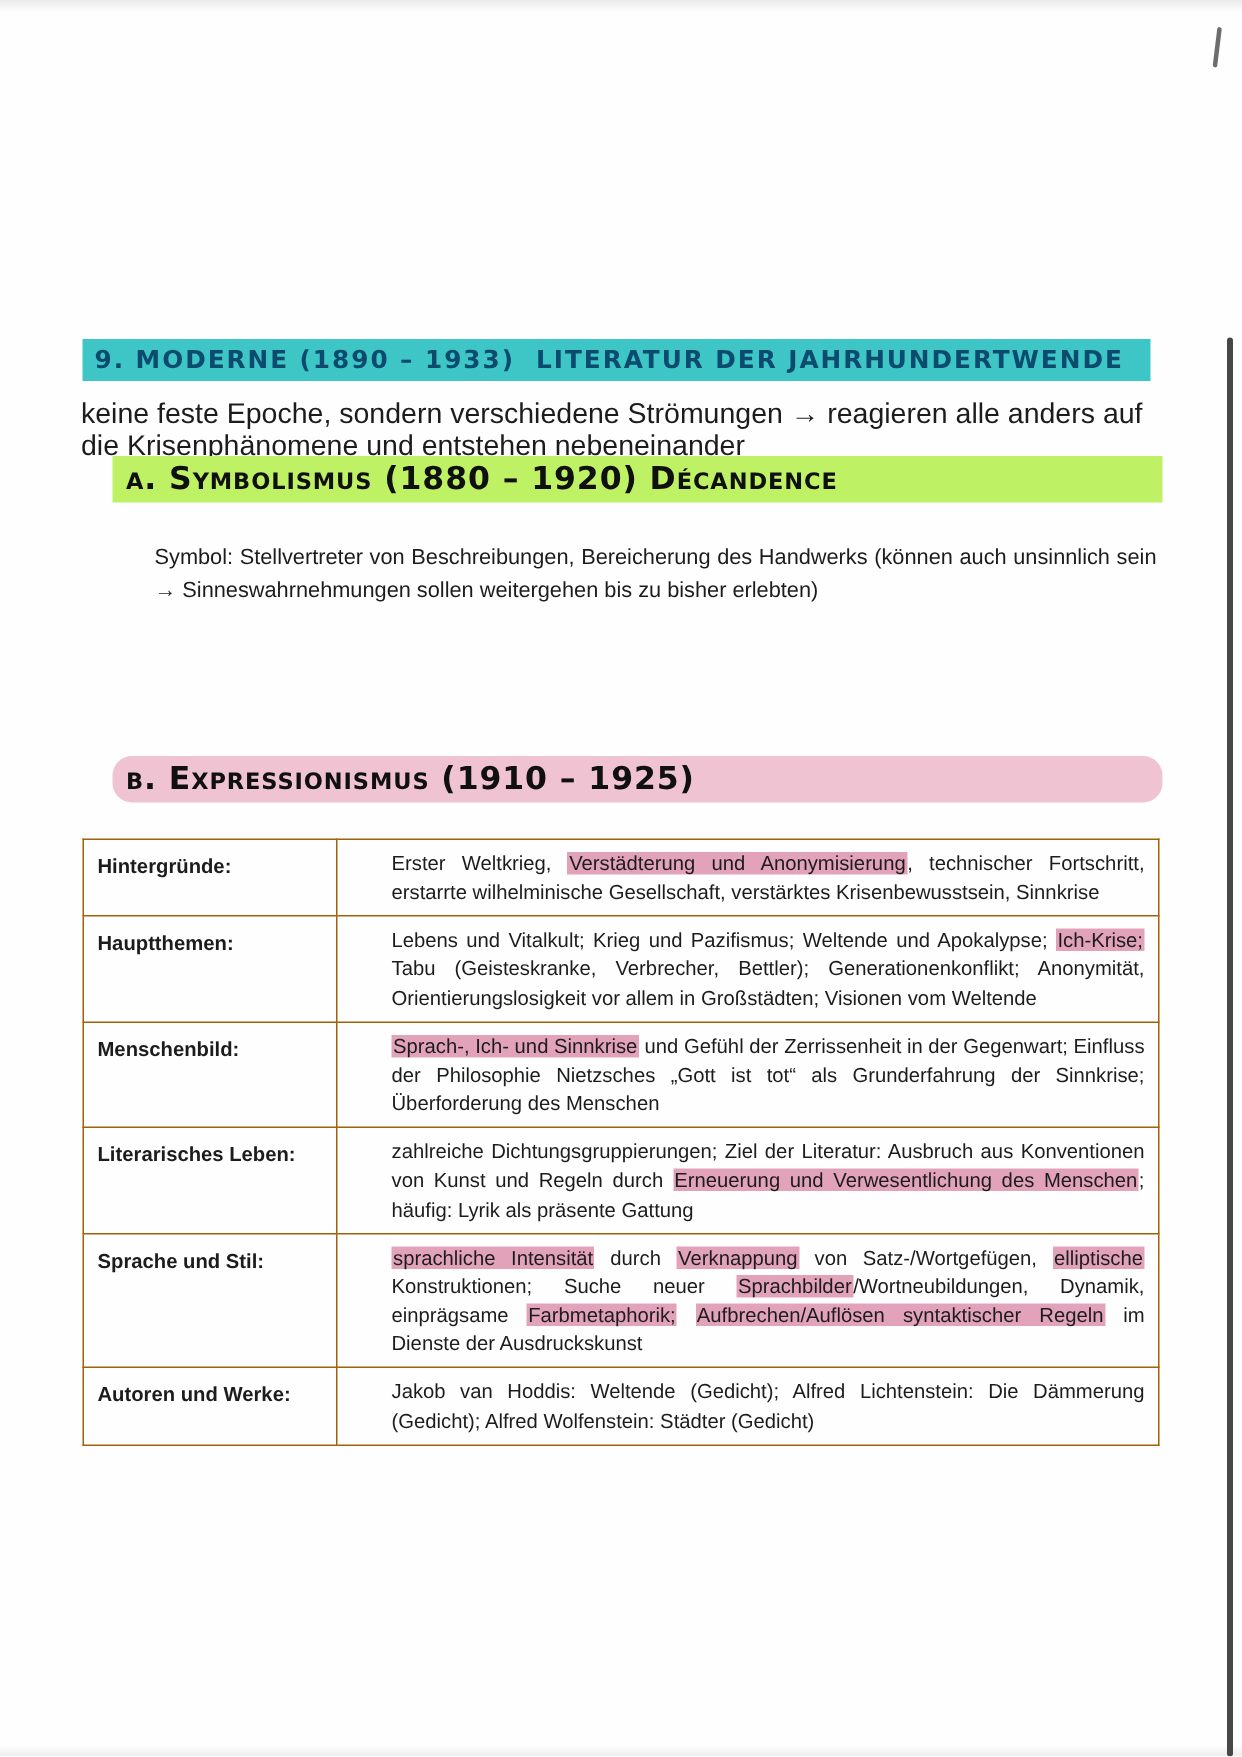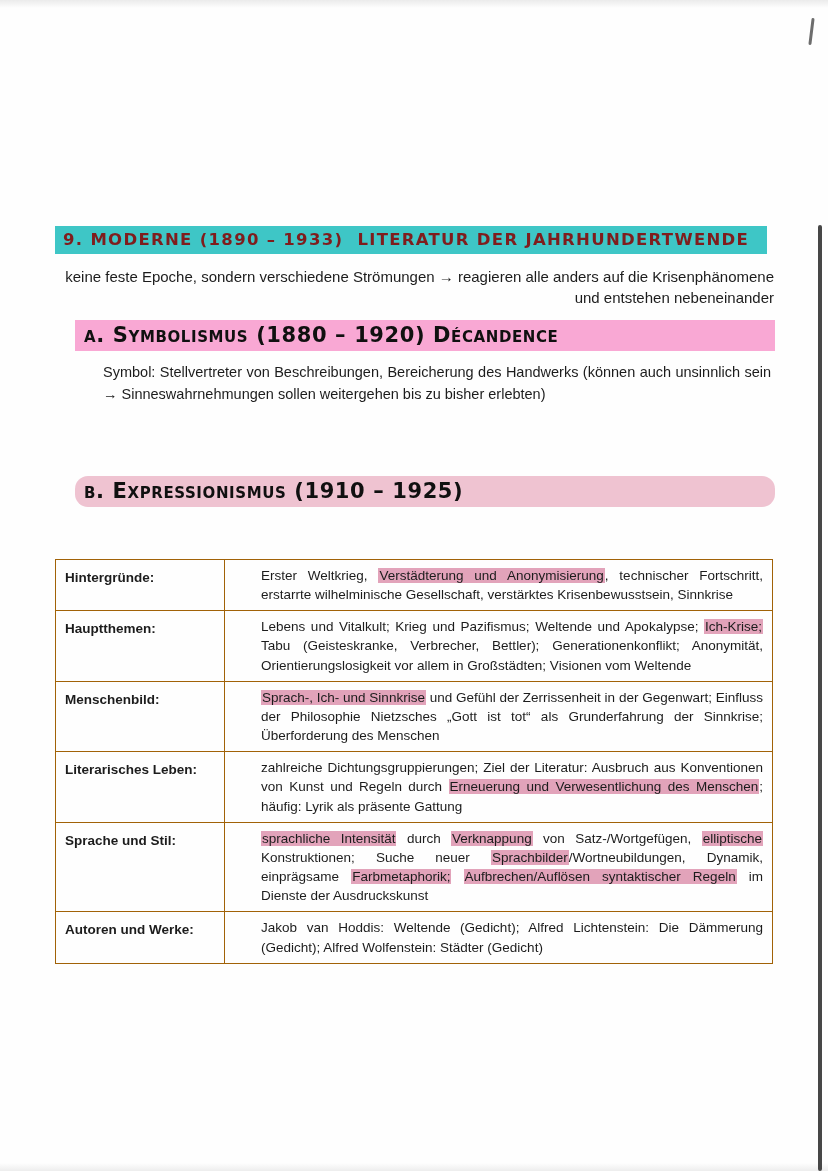--- a/index.html
+++ b/index.html
@@ -49,53 +49,53 @@
     position: absolute;
     left: 55px;
     top: 226px;
     width: 696px;
     padding: 4px 8px 5px 8px;
     background: #3ec6c6;
     font-family: "DejaVu Sans", sans-serif;
     font-weight: bold;
     font-size: 16.5px;
     letter-spacing: 1.3px;
-    color: #7f1d1d;
+    color: #0c4a6e;
     white-space: pre-wrap;
   }
 
   .intro {
     position: absolute;
     left: 54px;
     top: 266px;
     width: 720px;
-    text-align: right;
-    font-size: 15px;
+    text-align: left;
+    font-size: 19px;
     line-height: 21px;
     color: #1c1c1c;
   }
 
   .sub-heading {
     position: absolute;
     left: 75px;
     width: 682px;
     padding: 3px 9px 4px 9px;
     font-family: "DejaVu Sans", sans-serif;
     font-weight: bold;
     font-variant: small-caps;
     font-size: 21px;
     letter-spacing: 0.6px;
     color: #101010;
   }
   .heading-a {
-    top: 320px;
-    background: #f9a8d4;
+    top: 304px;
+    background: #bef264;
   }
   .heading-b {
-    top: 476px;
+    top: 504px;
     background: #efc3d1;
     border-radius: 13px;
   }
 
   .body-a {
     position: absolute;
     left: 103px;
     top: 361px;
     width: 668px;
     font-size: 14.5px;

